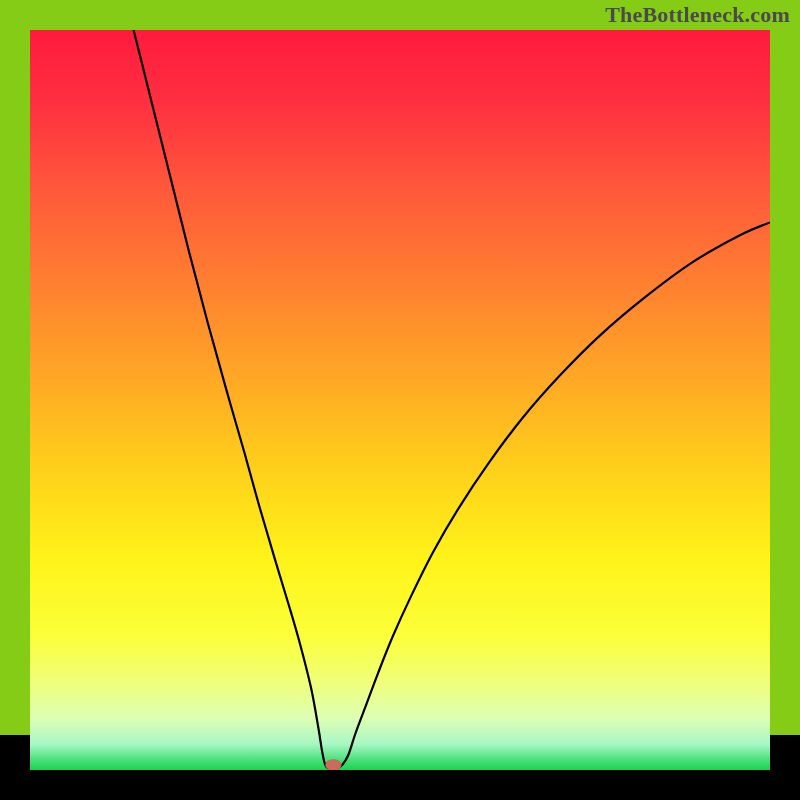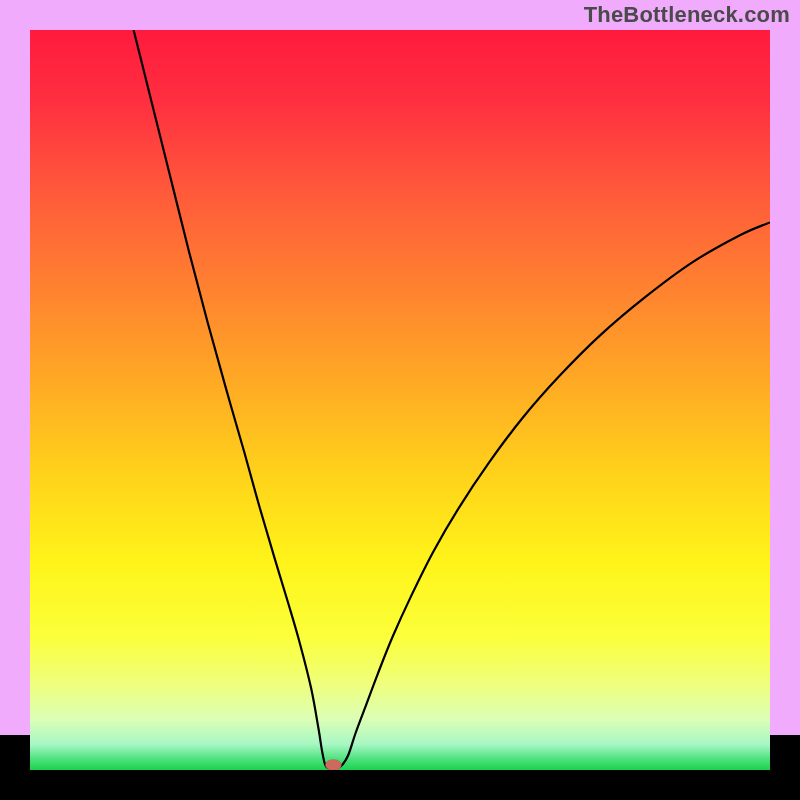--- a/index.html
+++ b/index.html
@@ -8,21 +8,22 @@
     width: 800px;
     height: 800px;
     overflow: hidden;
     background: #000000;
     font-family: Arial, Helvetica, sans-serif;
   }
   .frame {
     position: relative;
     width: 800px;
     height: 735px;
-    background: #f0abfc;
+    background: #84cc16;
+    font-family: Liberation Serif, serif;
   }
   .watermark {
     position: absolute;
     top: 2px;
     right: 10px;
     color: #4a4a4a;
     font-size: 22px;
     font-weight: 600;
     letter-spacing: 0.2px;
   }

